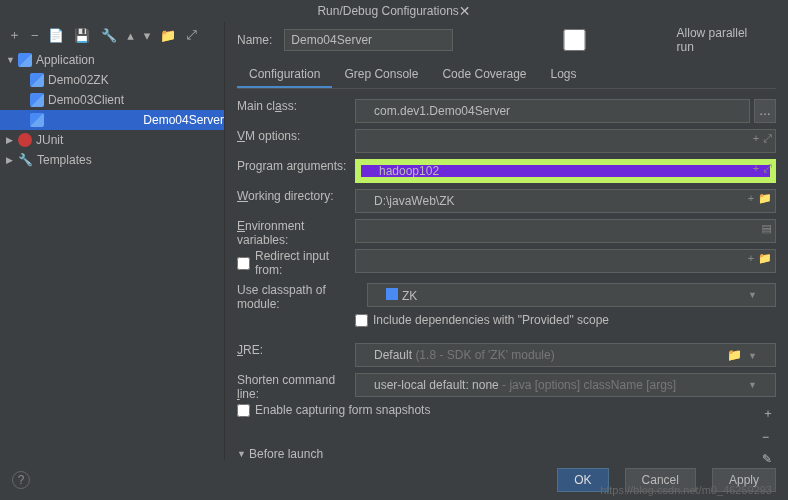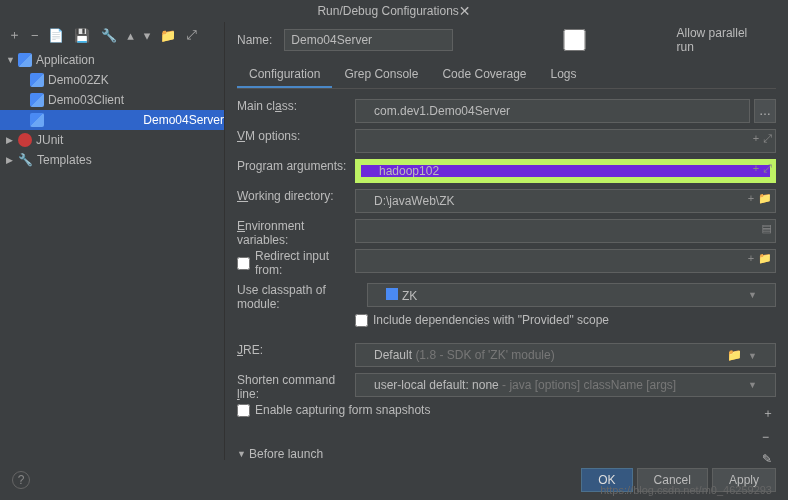--- a/index.html
+++ b/index.html
@@ -44,21 +44,21 @@
 .sel{display:flex;align-items:center;justify-content:space-between}
 .sel .arw{color:#888;font-size:9px}
 .dimmed{color:#777}
 .indent{padding-left:118px}
 .section{margin-top:14px}
 .sec-head{display:flex;align-items:center;gap:4px;color:#bbb;margin-bottom:4px}
 .side-btns{position:absolute;right:14px;display:flex;flex-direction:column;gap:8px;color:#888}
 .side-btns.b1{top:405px}
 .footer{position:absolute;bottom:0;left:0;right:0;height:40px;display:flex;align-items:center;justify-content:space-between;padding:0 12px}
 .help{width:18px;height:18px;border:1px solid #666;border-radius:9px;display:flex;align-items:center;justify-content:center;color:#888}
-.btns{display:flex;gap:4px}
+.btns{display:flex;gap:16px}
 .btn{height:24px;padding:0 16px;background:#4c5052;border:1px solid #5e6060;color:#bbb;display:flex;align-items:center}
 .btn.primary{background:#365880;border:1px solid #4c708c;color:#ddd}
 .watermark{position:absolute;bottom:4px;right:16px;color:#666;font-size:11px}
 .zk-ico{width:12px;height:12px;background:#4a8af4;display:inline-block;margin-right:4px}
 </style>
 </head>
 <body>
 
 <div class="titlebar">
   <span class="title">Run/Debug Configurations</span>

